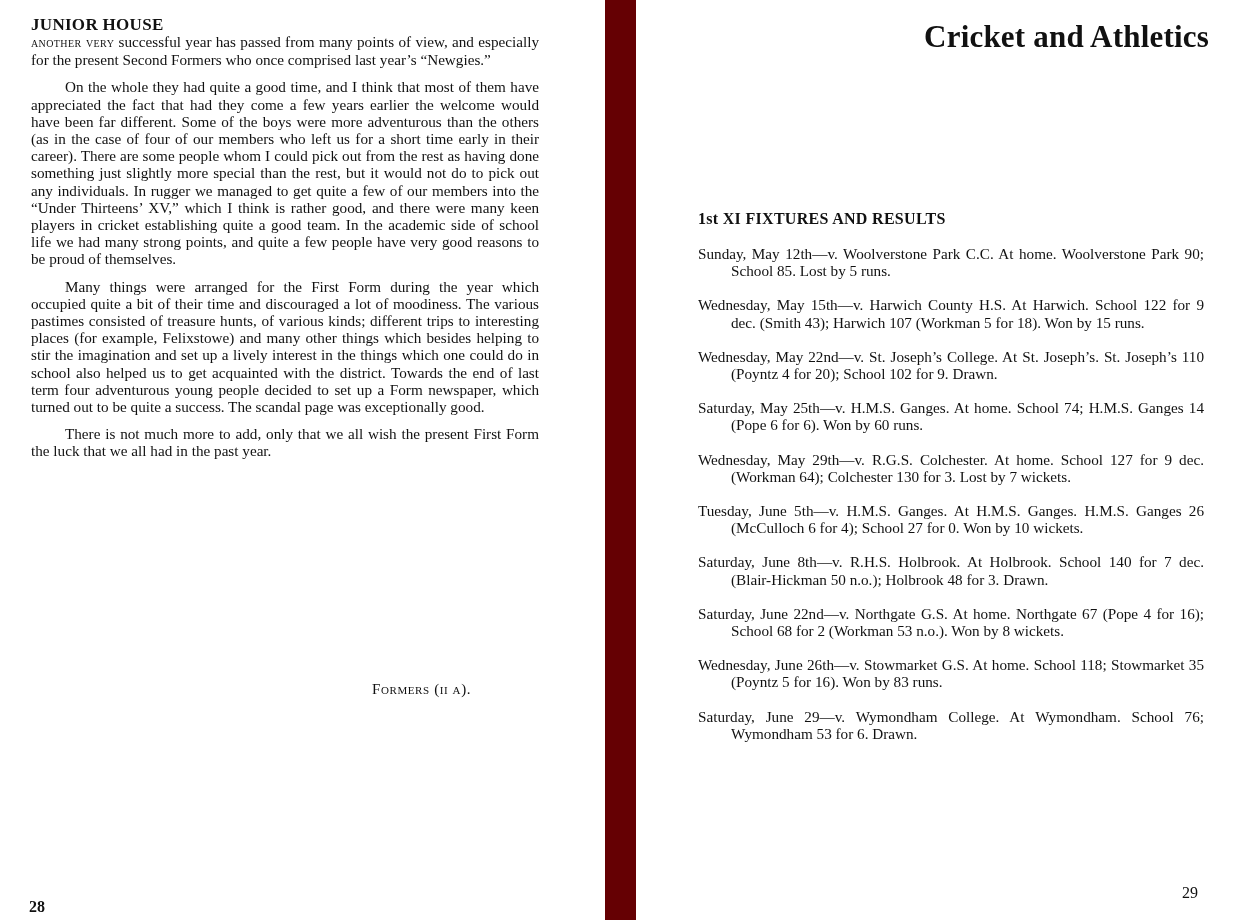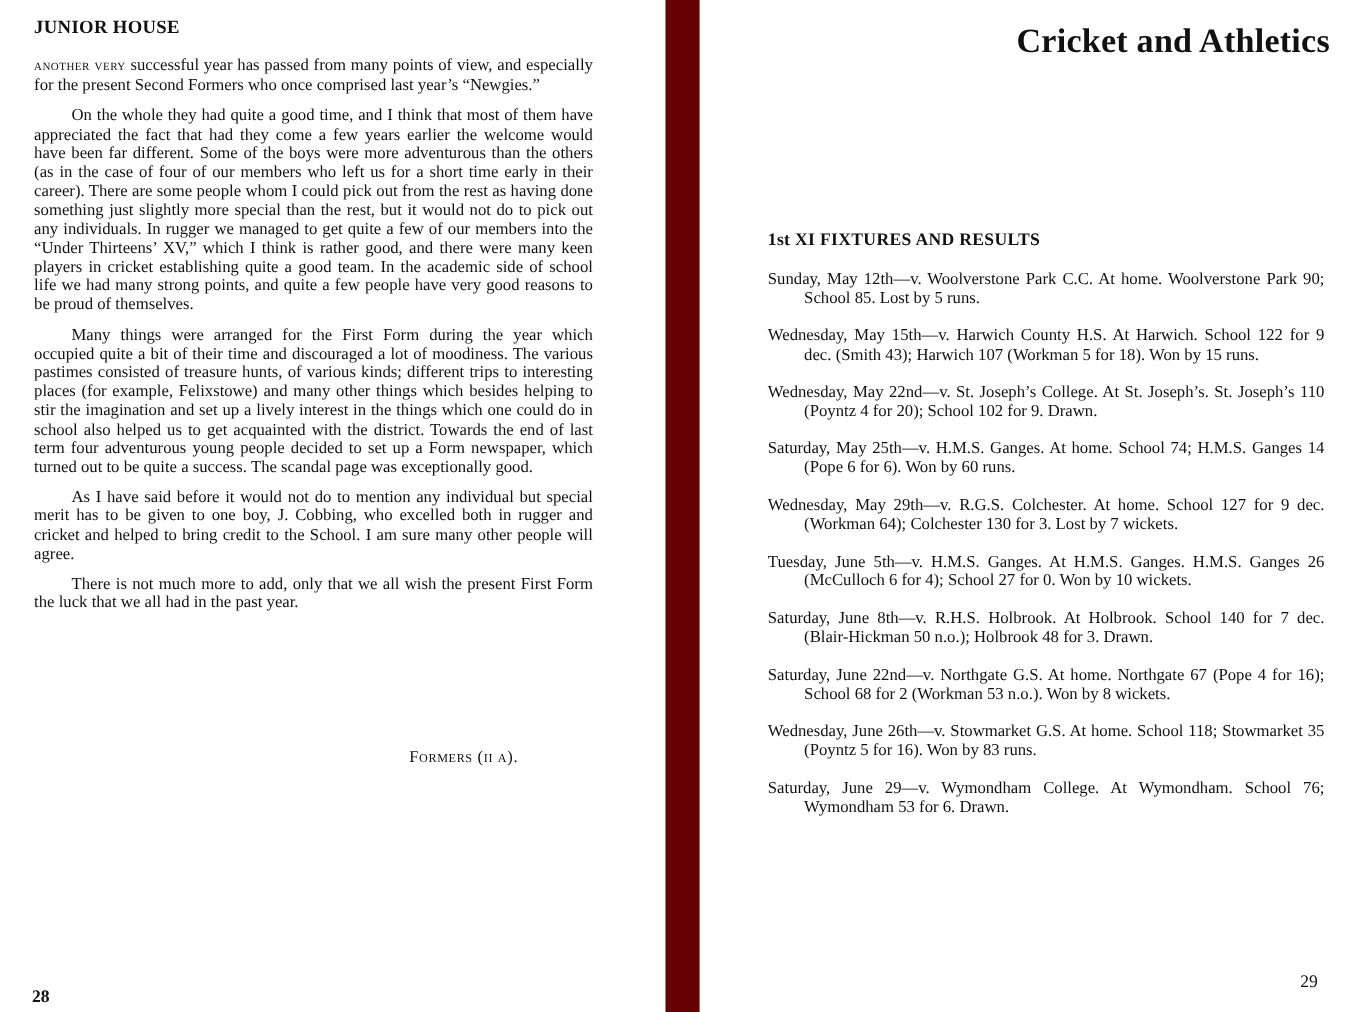--- a/index.html
+++ b/index.html
@@ -7,21 +7,21 @@
       width: 1233px; height: 920px; position: relative; overflow: hidden;
       background: #ffffff; color: #111;
       font-family: "Liberation Serif", "DejaVu Serif", serif;
     }
     .page { position: absolute; top: 0; height: 784px; }
     .page-left { left: 0; width: 605px; }
     .page-right { left: 636px; width: 597px; }
     .spine { position: absolute; left: 605px; top: 0; width: 31px; height: 920px; background: #650003; }
 
     .lh-title { position: absolute; left: 31px; top: 15px; font-weight: bold; font-size: 17px; letter-spacing: 0.3px; }
-    .lh-body { position: absolute; left: 31px; top: 51px; width: 508px; font-size: 15.2px; line-height: 17.2px; text-align: justify; }
+    .lh-body { position: absolute; left: 31px; top: 33px; width: 508px; font-size: 15.2px; line-height: 17.2px; text-align: justify; }
     .lh-body p { margin: 0 0 10px 0; text-indent: 34px; }
     .lh-body p.first { text-indent: 0; }
     .sc { font-variant: small-caps; text-transform: lowercase; font-size: 14px; letter-spacing: 0.4px; }
     .signature { position: absolute; left: 372px; top: 681px; font-size: 15px; font-variant: small-caps; letter-spacing: 0.6px; }
     .pnum-left { position: absolute; left: 29px; top: 880px; font-size: 16px; font-weight: bold; margin-top: 18px; }
 
     .rh-title { position: absolute; right: 24px; top: 19px; font-weight: bold; font-size: 31px; letter-spacing: 0.2px; white-space: nowrap; }
     .rh-sub { position: absolute; left: 62px; top: 210px; font-weight: bold; font-size: 16px; letter-spacing: 0.3px; }
     .fixtures { position: absolute; left: 62px; top: 245px; width: 506px; font-size: 15.2px; line-height: 17.2px; }
     .fixture { margin: 0 0 17px 0; padding-left: 33px; text-indent: -33px; text-align: justify; }
@@ -29,21 +29,20 @@
   </style>
 </head>
 <body>
 
 <div class="page page-left">
   <div class="lh-title">JUNIOR HOUSE</div>
   <div class="lh-body">
     <p class="first"><span class="sc">Another very</span><span> successful year has passed from many points of view, and especially for the present Second Formers who once comprised last year’s “Newgies.”</span></p>
     <p>On the whole they had quite a good time, and I think that most of them have appreciated the fact that had they come a few years earlier the welcome would have been far different. Some of the boys were more adventurous than the others (as in the case of four of our members who left us for a short time early in their career). There are some people whom I could pick out from the rest as having done something just slightly more special than the rest, but it would not do to pick out any individuals. In rugger we managed to get quite a few of our members into the “Under Thirteens’ XV,” which I think is rather good, and there were many keen players in cricket establishing quite a good team. In the academic side of school life we had many strong points, and quite a few people have very good reasons to be proud of themselves.</p>
     <p>Many things were arranged for the First Form during the year which occupied quite a bit of their time and discouraged a lot of moodiness. The various pastimes consisted of treasure hunts, of various kinds; different trips to interesting places (for example, Felixstowe) and many other things which besides helping to stir the imagination and set up a lively interest in the things which one could do in school also helped us to get acquainted with the district. Towards the end of last term four adventurous young people decided to set up a Form newspaper, which turned out to be quite a success. The scandal page was exceptionally good.</p>
-    <p>As I have said before it would not do to mention any individual but special merit has to be given to one boy, J. Cobbing, who excelled both in rugger and cricket and helped to bring credit to the School. I am sure many other people will agree.</p>
     <p>There is not much more to add, only that we all wish the present First Form the luck that we all had in the past year.</p>
   </div>
   <div class="signature">Formers (ii a).</div>
   <div class="pnum-left">28</div>
 </div>
 
 <div class="spine"></div>
 
 <div class="page page-right">
   <div class="rh-title">Cricket and Athletics</div>

